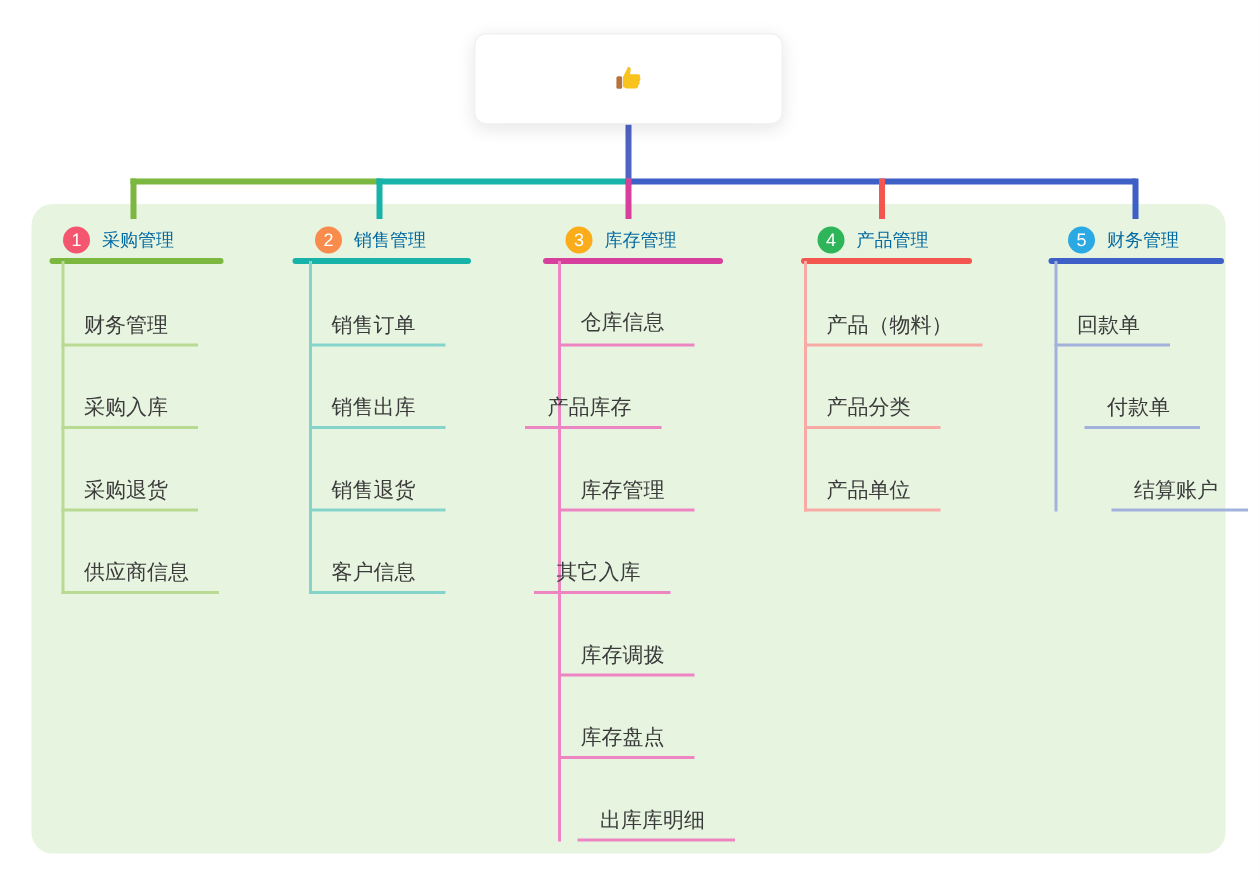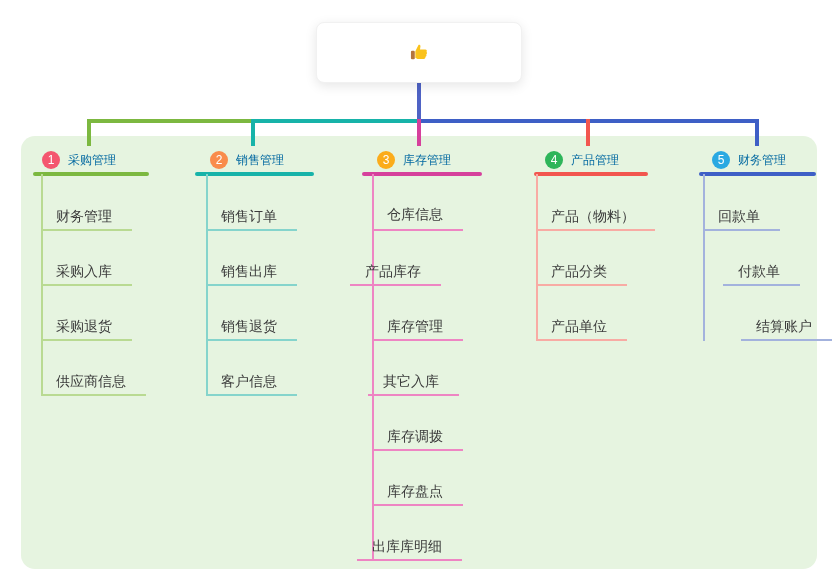--- a/index.html
+++ b/index.html
@@ -86,30 +86,30 @@
       <div class="children-line" style="left: 372px; top: 174px; height: 387px; background: rgb(238, 133, 195);"></div>
       <div class="child-item" style="left: 372px; top: 203px; border-bottom-color: rgb(238, 133, 195); align-items: center;">
         <span>仓库信息</span>
       </div>
       <div class="child-item" style="left: 350px; top: 258px; border-bottom-color: rgb(238, 133, 195);">
         <span>产品库存</span>
       </div>
       <div class="child-item" style="left: 372px; top: 313px; border-bottom-color: rgb(238, 133, 195);">
         <span>库存管理</span>
       </div>
-      <div class="child-item" style="left: 368px; top: 368px; border-bottom-color: rgb(238, 133, 195);">
+      <div class="child-item" style="left: 356px; top: 368px; border-bottom-color: rgb(238, 133, 195);">
         <span>其它入库</span>
       </div>
       <div class="child-item" style="left: 372px; top: 423px; border-bottom-color: rgb(238, 133, 195);">
         <span>库存调拨</span>
       </div>
       <div class="child-item" style="left: 372px; top: 478px; border-bottom-color: rgb(238, 133, 195);">
         <span>库存盘点</span>
       </div>
-      <div class="child-item" style="left: 357px; top: 533px; border-bottom-color: rgb(238, 133, 195);">
+      <div class="child-item" style="left: 385px; top: 533px; border-bottom-color: rgb(238, 133, 195);">
         <span>出库库明细</span>
       </div>
       <div class="vseg" style="left: 586px; top: 119px; height: 27px; background: rgb(242, 86, 79);"></div>
       <div class="branch-header" style="left: 545px;">
         <span class="badge" style="background: rgb(46, 181, 90);">4</span>
         <span class="branch-title">产品管理</span>
       </div>
       <div class="branch-underline" style="left: 534px; width: 114px; background: rgb(242, 86, 79);"></div>
       <div class="children-line" style="left: 536px; top: 174px; height: 167px; background: rgb(248, 171, 164);"></div>
       <div class="child-item" style="left: 536px; top: 203px; border-bottom-color: rgb(248, 171, 164); justify-content: flex-end;">

